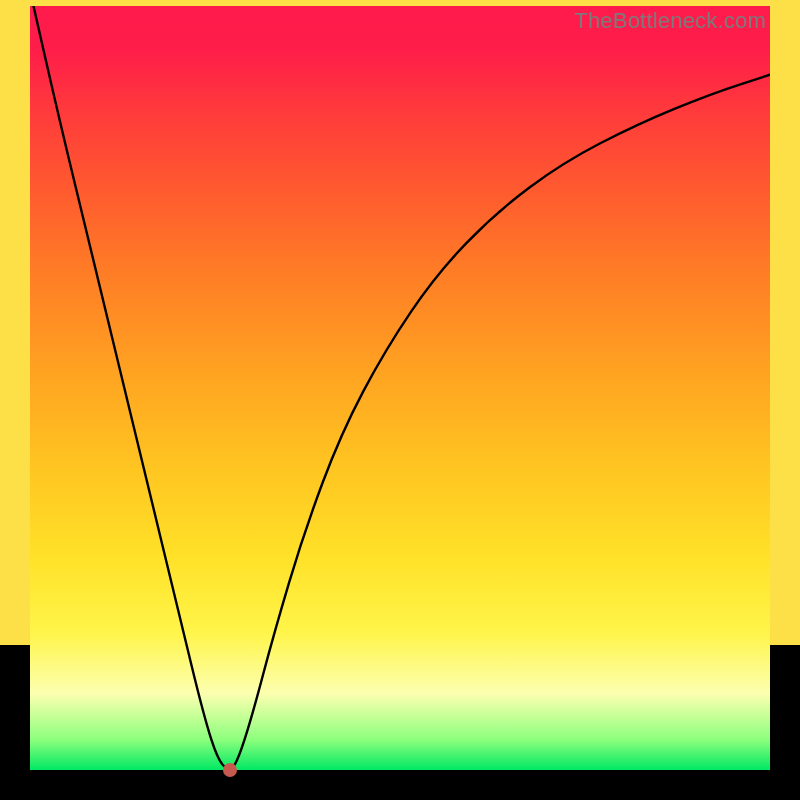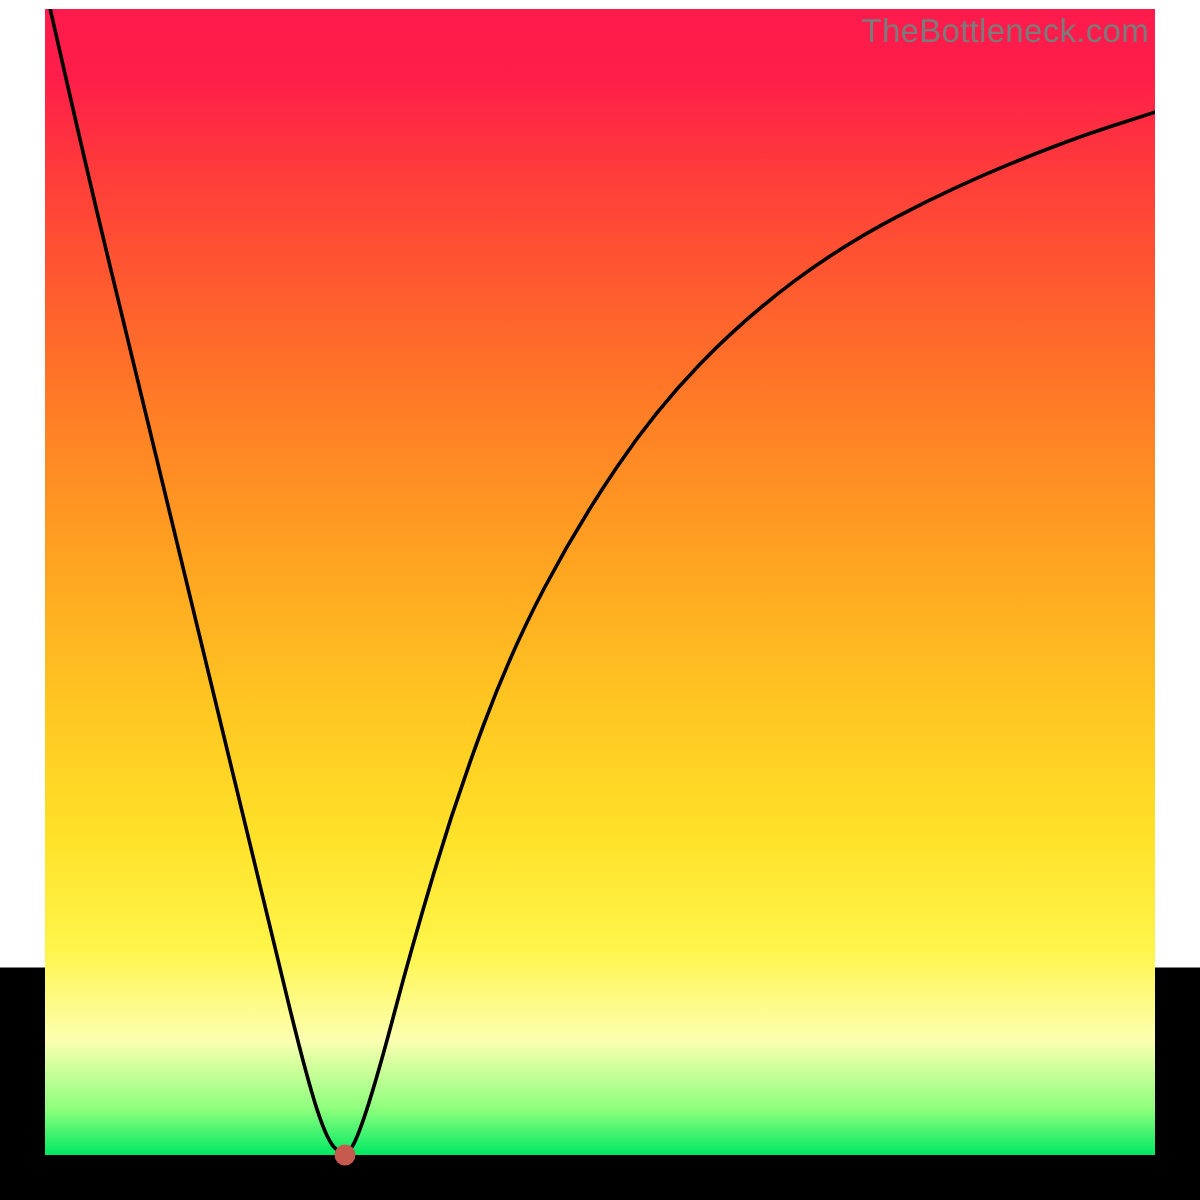--- a/index.html
+++ b/index.html
@@ -3,21 +3,21 @@
 <meta charset="utf-8">
 <style>
   * { margin: 0; padding: 0; box-sizing: border-box; }
   html, body { width: 800px; height: 800px; overflow: hidden; }
   body { background: #000; font-family: Arial, Helvetica, sans-serif; }
 
   .frame {
     position: relative;
     width: 800px;
     height: 645px;
-    background: #ffffff;
+    background: #fde047;
     padding-left: 20px;
   }
 
   .plot {
     position: absolute;
     left: 30px;
     top: 6px;
     width: 740px;
     height: 764px;
     background: linear-gradient(to bottom,

